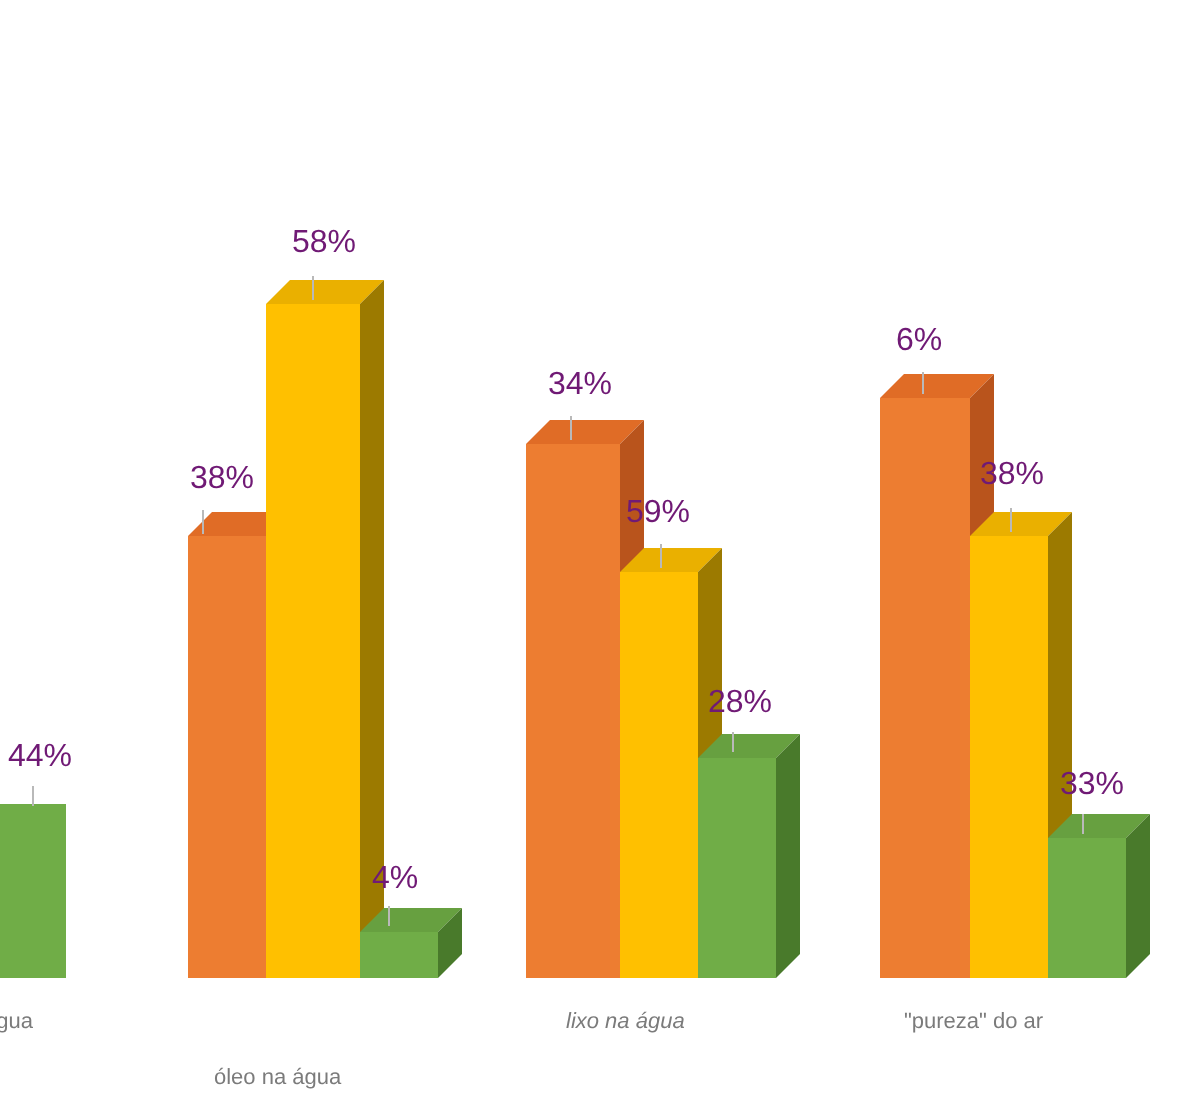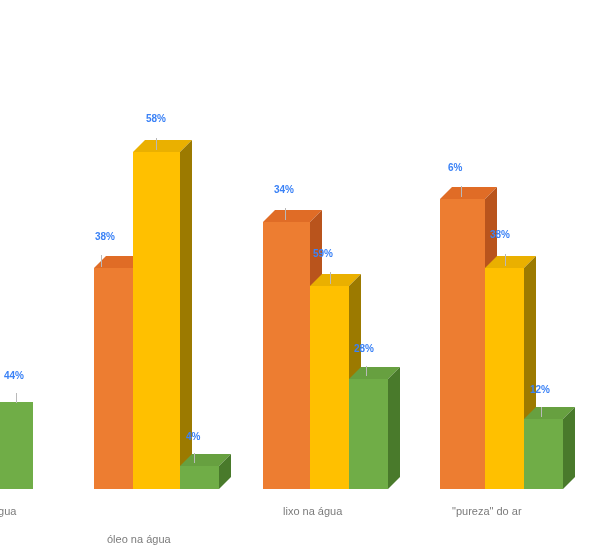--- a/index.html
+++ b/index.html
@@ -63,23 +63,23 @@
   .c-yellow .face { background: #FFC000; }
   .c-yellow .side { background: #9C7A00; }
   .c-yellow .top  { background: #EAB000; }
 
   .c-green .face { background: #70AD47; }
   .c-green .side { background: #497A2B; }
   .c-green .top  { background: #67A040; }
 
   .dlabel {
     position: absolute;
-    font-size: 10px;
-    font-weight: bold;
-    color: #3b82f6;
+    font-size: 16px;
+    font-weight: normal;
+    color: #701a75;
     white-space: nowrap;
     letter-spacing: 0px;
   }
   .leader {
     position: absolute;
     width: 1px;
     background: #b9b9b9;
   }
   .cat-label {
     position: absolute;
@@ -168,21 +168,21 @@
     </div>
     <div class="leader" style="left:505px; top:254px; height:12px;"></div>
     <div class="dlabel" style="left:490px; top:229px;">38%</div>
 
     <div class="bar c-green" style="left:524px; width:39px; height:70px; bottom:62px;">
       <div class="top"></div>
       <div class="side"></div>
       <div class="face"></div>
     </div>
     <div class="leader" style="left:541px; top:407px; height:10px;"></div>
-    <div class="dlabel" style="left:530px; top:384px;">12%</div>
+    <div class="dlabel" style="left:530px; top:384px;">33%</div>
 
     <div class="cat-label" style="left:-8px;">água</div>
     <div class="cat-label" style="left:107px;margin-top:28px;">óleo na água</div>
-    <div class="cat-label" style="left:283px;">lixo na água</div>
+    <div class="cat-label" style="left:283px;font-style:italic;">lixo na água</div>
     <div class="cat-label" style="left:452px;">"pureza" do ar</div>
 
   </div>
 </div>
 
 </body></html>

